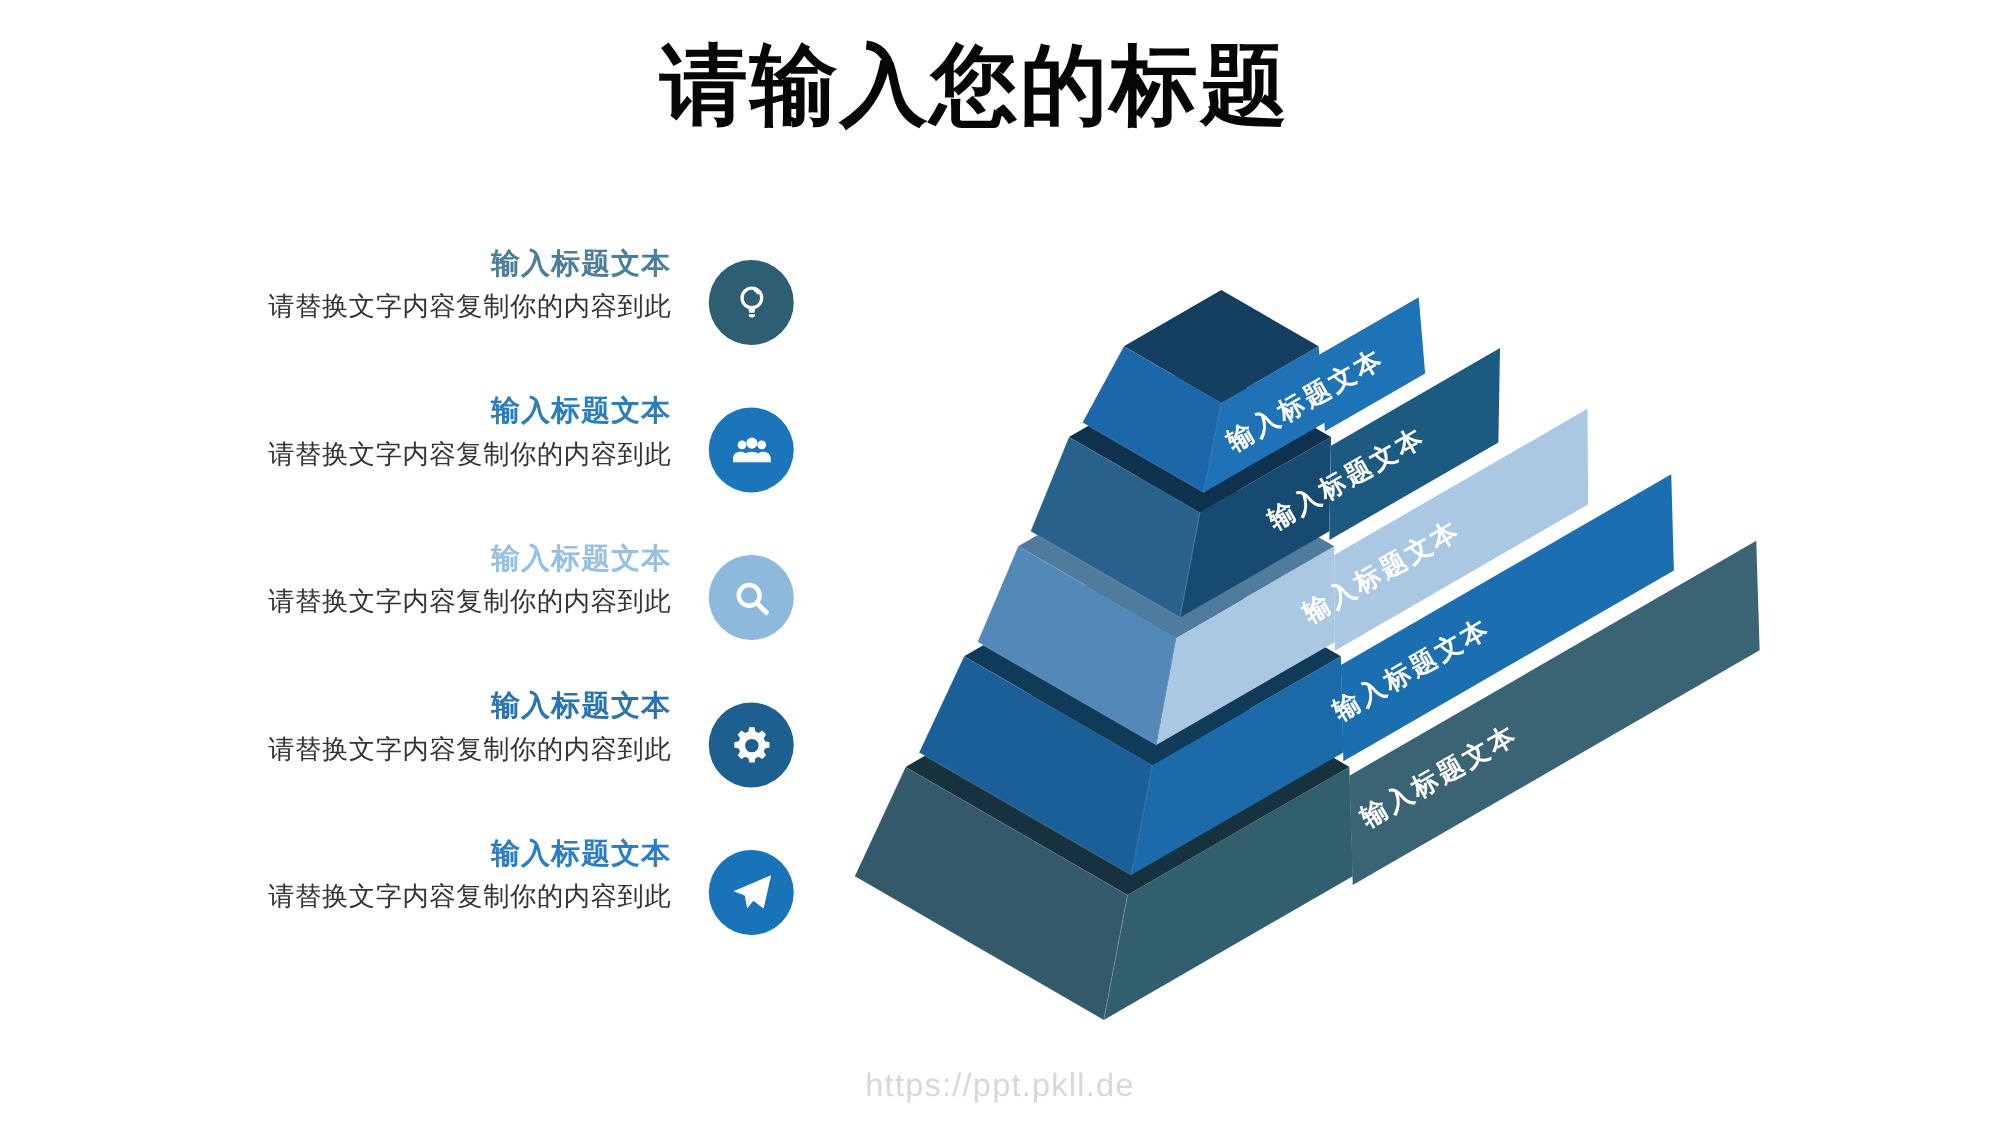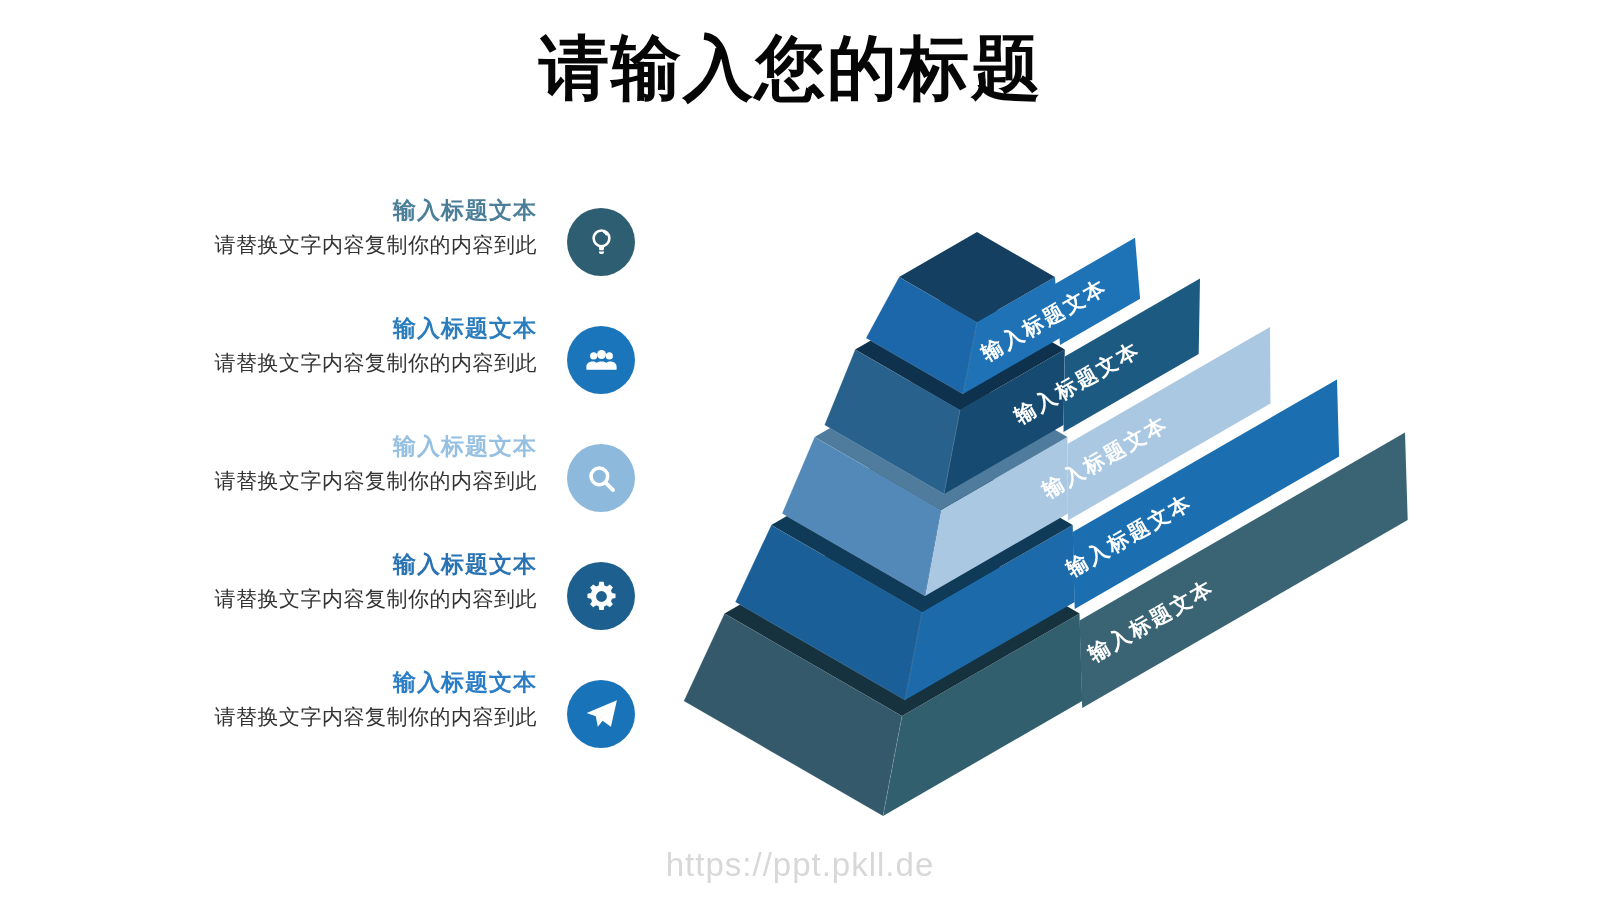--- a/index.html
+++ b/index.html
@@ -1,30 +1,30 @@
 <!DOCTYPE html>
 <html><head>
 <meta charset="utf-8">
 <style>
   html,body{margin:0;padding:0;background:#fff;}
   .slide{position:relative;width:1600px;height:900px;background:#ffffff;overflow:hidden;
          font-family:"Liberation Sans","DejaVu Sans",sans-serif;}
   .title{position:absolute;top:22px;left:0;width:1560px;text-align:center;margin:0;
-         font-size:70px;font-weight:900;color:#060606;letter-spacing:2px;padding-left:11px;}
+         font-size:70px;font-weight:900;color:#060606;letter-spacing:2px;}
   .items{position:absolute;left:120px;top:190px;width:515px;}
   .item{display:flex;align-items:flex-start;justify-content:flex-end;height:118px;}
   .item-text{text-align:right;padding-top:6px;}
   .item-heading{font-size:23px;font-weight:bold;letter-spacing:1px;line-height:28px;}
   .item-body{font-size:21px;color:#333;margin-top:7px;letter-spacing:0.5px;}
   .item-icon{width:68px;height:68px;border-radius:50%;margin-left:30px;margin-top:18px;
              flex:none;display:flex;align-items:center;justify-content:center;}
   .item-icon svg{width:37px;height:37px;display:block;}
   #pyramid-svg{position:absolute;left:0;top:0;}
   .watermark{position:absolute;left:50%;transform:translateX(-50%);bottom:16px;
-             font-size:33px;color:#d8d8d8;letter-spacing:1px;}
+             font-size:26px;color:#d8d8d8;letter-spacing:1px;}
 </style>
 </head>
 <body>
 
 <div class="slide">
   <h1 class="title">请输入您的标题</h1>
 
   <div class="items" id="items">
   <div class="item">
     <div class="item-text">

